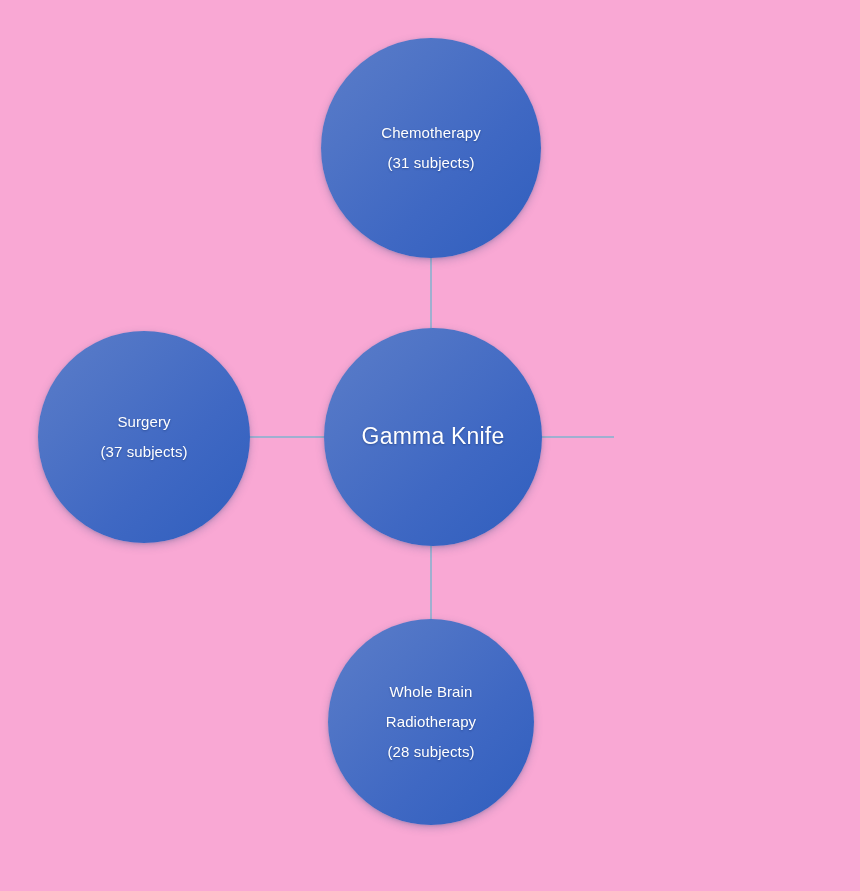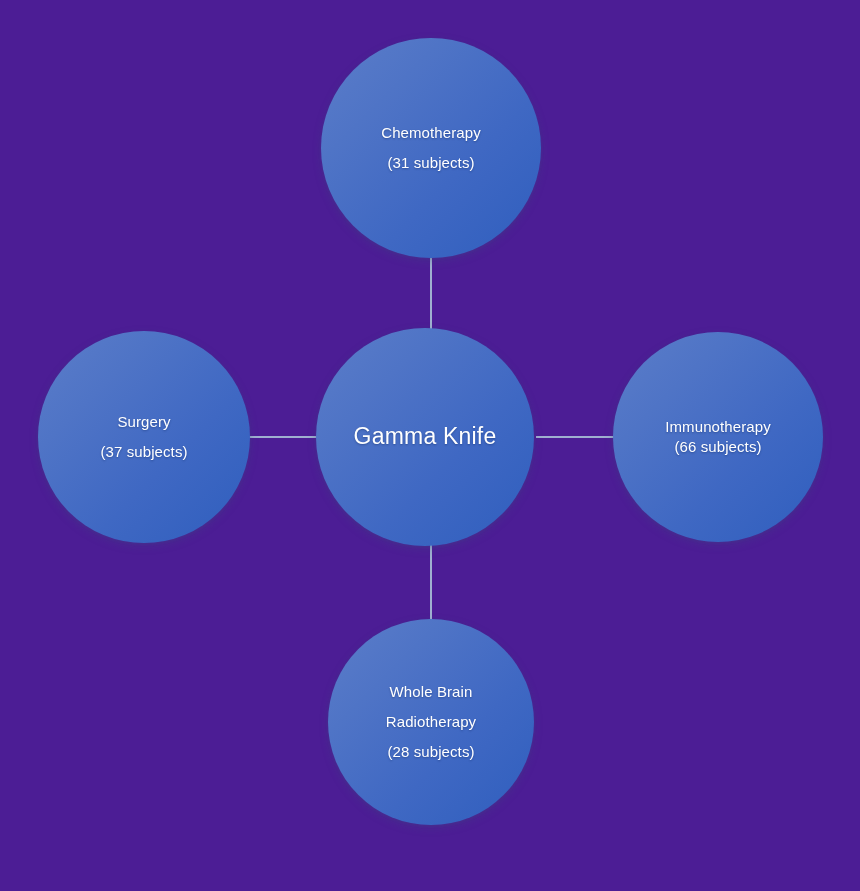--- a/index.html
+++ b/index.html
@@ -12,21 +12,21 @@
     height: 891px;
     background: #f7f7f7;
     font-family: "Liberation Sans", sans-serif;
     overflow: hidden;
   }
 
   #diagram-canvas {
     position: relative;
     width: 860px;
     height: 891px;
-    background: #4c1d95;
+    background: #f9a8d4;
   }
 
   
   .connector {
     position: absolute;
     background: #9fb0d0;
     z-index: 1;
   }
   .connector.vertical {
     width: 2px;
@@ -97,21 +97,21 @@
   }
 
   
   #node-chemotherapy {
     left: 321px;  top:  38px;  width: 220px; height: 220px;
   }
   #node-surgery {
     left:  38px;  top: 331px;  width: 212px; height: 212px;
   }
   #node-gamma-knife-radiosurgery {
-    left: 316px;  top: 328px;  width: 218px; height: 218px;
+    left: 324px;  top: 328px;  width: 218px; height: 218px;
   }
   #node-immunotherapy {
     left: 613px;  top: 332px;  width: 210px; height: 210px;
   }
   #node-whole-brain-radiotherapy {
     left: 328px;  top: 619px;  width: 206px; height: 206px;
   }
 </style>
 </head>
 <body>
@@ -130,24 +130,20 @@
 
   <div class="node satellite" id="node-surgery">
     <div class="node-line name">Surgery</div>
     <div class="node-line count">(37 subjects)</div>
   </div>
 
   <div class="node center" id="node-gamma-knife-radiosurgery">
     <div class="node-line">Gamma Knife</div>
   </div>
 
-  <div class="node satellite" id="node-immunotherapy">
-    <div class="node-line name">Immunotherapy</div>
-    <div class="node-line count">(66 subjects)</div>
-  </div>
 
   <div class="node satellite" id="node-whole-brain-radiotherapy">
     <div class="node-line name-1">Whole Brain</div>
     <div class="node-line name-2">Radiotherapy</div>
     <div class="node-line count">(28 subjects)</div>
   </div>
 
 </div>
 
 </body></html>

